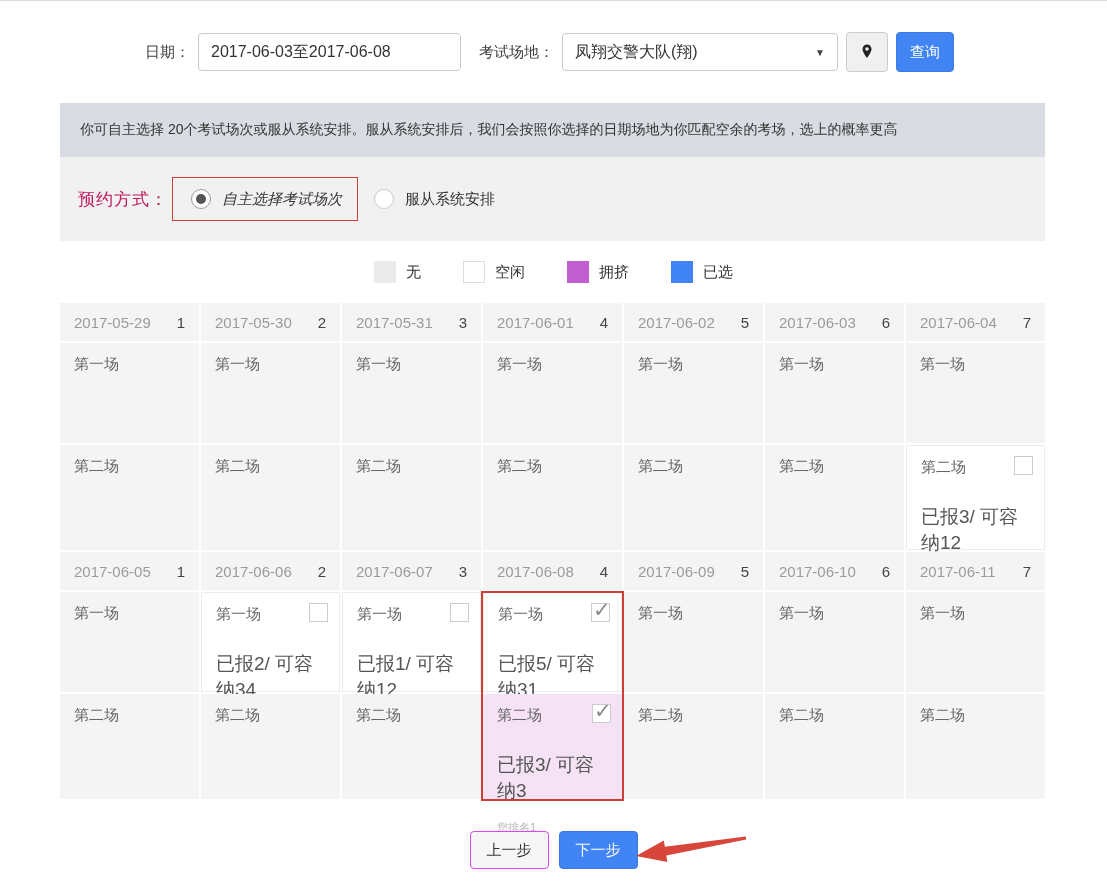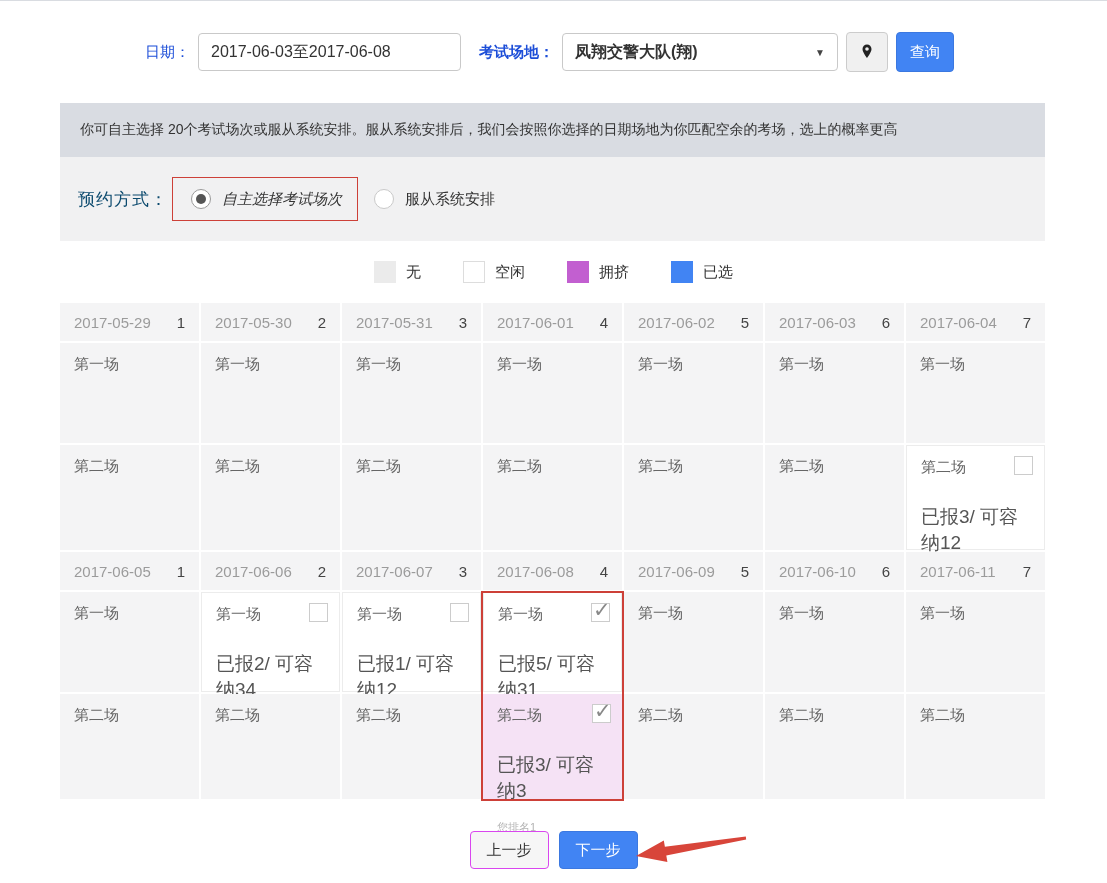--- a/index.html
+++ b/index.html
@@ -2,41 +2,41 @@
 <html><head>
 <meta charset="utf-8">
 <style>
   html,body{margin:0;padding:0;background:#fff;}
   body{width:1107px;height:883px;position:relative;overflow:hidden;
        font-family:"Liberation Sans","DejaVu Sans",sans-serif;color:#333;
        border-top:1px solid #d9dce1;box-sizing:border-box;}
 
   
   .filter-bar{display:flex;align-items:center;height:102px;padding-left:145px;box-sizing:border-box;}
-  .f-label{font-size:15px;color:#1d4ed8;white-space:nowrap;}
+  .f-label{font-size:15px;color:#404040;white-space:nowrap;}
   .date-input{width:263px;height:38px;box-sizing:border-box;border:1px solid #c9c9c9;border-radius:4px;
               padding:0 12px;font-size:16px;color:#333;margin-left:8px;font-family:inherit;outline:none;}
-  .venue-wrap{margin-left:18px;display:flex;align-items:center;font-weight:bold;}
+  .venue-wrap{margin-left:18px;display:flex;align-items:center;}
   .venue-select{width:276px;height:38px;box-sizing:border-box;border:1px solid #c9c9c9;border-radius:4px;
                 margin-left:8px;display:flex;align-items:center;justify-content:space-between;
                 padding:0 12px;font-size:16px;color:#333;cursor:pointer;background:#fff;}
   .caret{font-size:10px;color:#444;}
   .pin-btn{width:42px;height:40px;margin-left:8px;background:#f0f0f0;border:1px solid #ccc;border-radius:4px;
            display:flex;align-items:center;justify-content:center;cursor:pointer;}
   .query-btn{width:58px;height:40px;margin-left:8px;background:#4184f3;border:1px solid #3b78e0;border-radius:4px;
              color:#fff;font-size:15px;cursor:pointer;font-family:inherit;}
 
   
   .notice{margin:0 62px 0 60px;height:54px;background:#d9dce2;display:flex;align-items:center;
           padding-left:20px;box-sizing:border-box;font-size:14px;color:#333;}
 
   
   .booking{margin:0 62px 0 60px;height:84px;background:#f1f1f2;display:flex;align-items:center;
            padding-left:18px;box-sizing:border-box;}
-  .booking-label{font-size:17px;color:#0c4a6e;letter-spacing:1px;}
+  .booking-label{font-size:17px;color:#be185d;letter-spacing:1px;}
   .options{display:flex;align-items:center;margin-left:4px;}
   .option{display:flex;align-items:center;font-size:15px;color:#333;cursor:pointer;}
   .option .radio{width:18px;height:18px;border-radius:50%;border:1px solid #c9c9c9;background:#fff;
                  position:relative;flex:0 0 auto;}
   .option .radio.selected{border-color:#9a9a9a;}
   .option .radio.selected::after{content:'';position:absolute;inset:4px;border-radius:50%;background:#555;}
   .option .opt-label{margin-left:11px;white-space:nowrap;}
   .option.boxed{border:1px solid #cd4038;padding:11px 15px 11px 18px;font-style:italic;}
   .option + .option{margin-left:16px;}
 

